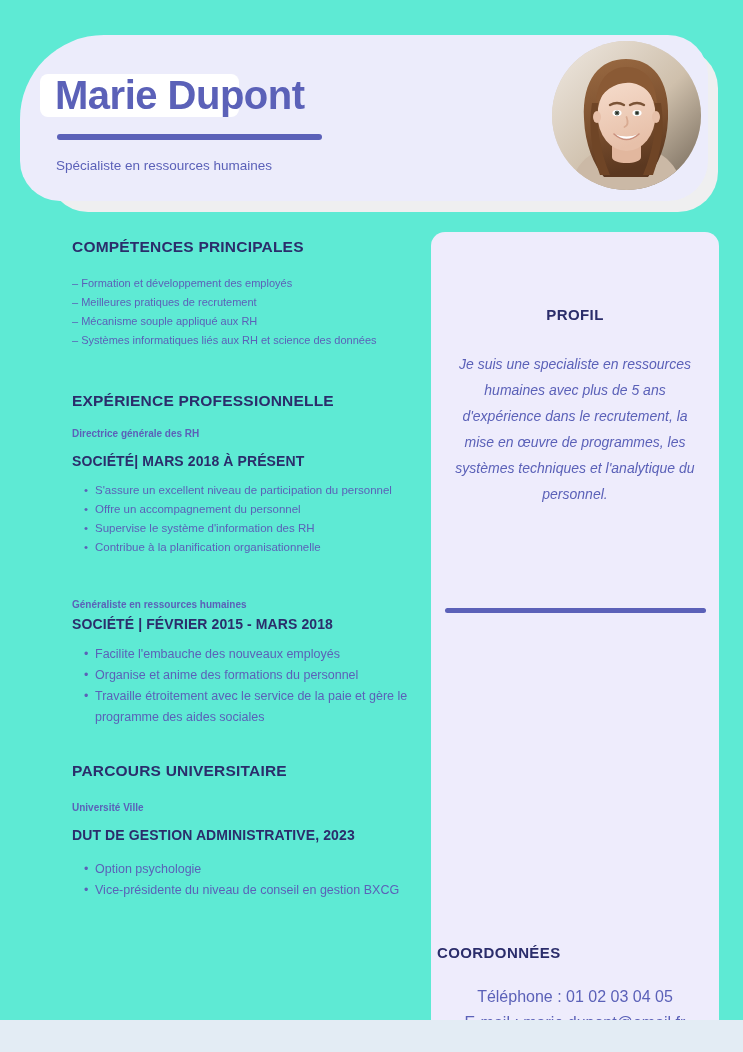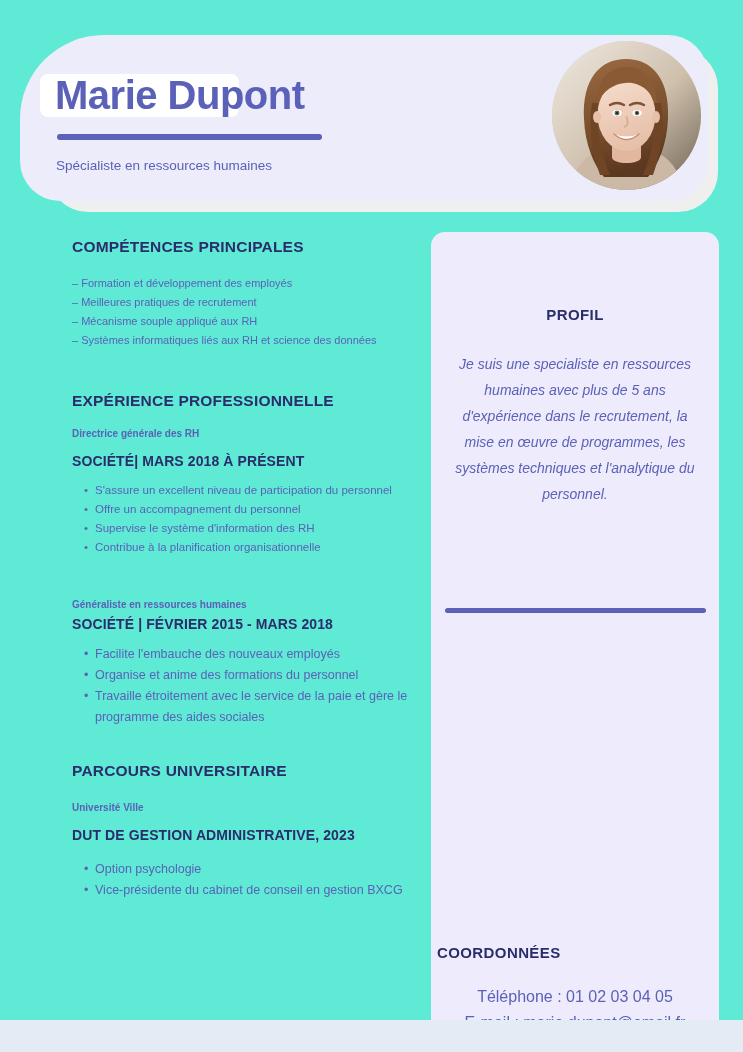--- a/index.html
+++ b/index.html
@@ -328,21 +328,21 @@
     </section>
 
     <div class="gap-34"></div>
 
     <section>
       <h2 class="sec-title" style="margin-bottom:22px">PARCOURS UNIVERSITAIRE</h2>
       <h3 class="job-title">Université Ville</h3>
       <div class="job-meta" style="margin-bottom:16px">DUT DE GESTION ADMINISTRATIVE, 2023</div>
       <ul class="bullets lg">
         <li>Option psychologie</li>
-        <li>Vice-présidente du cabinet de conseil en gestion BXCG</li>
+        <li>Vice-présidente du niveau de conseil en gestion BXCG</li>
       </ul>
     </section>
   </div>
 
   <div class="side-card">
     <div class="side-inner">
       <h2 class="side-title profil-title">PROFIL</h2>
       <p class="profil-text">Je suis une specialiste en ressources humaines avec plus de 5 ans d'expérience dans le recrutement, la mise en œuvre de programmes, les systèmes techniques et l'analytique du personnel.</p>
     </div>
 

